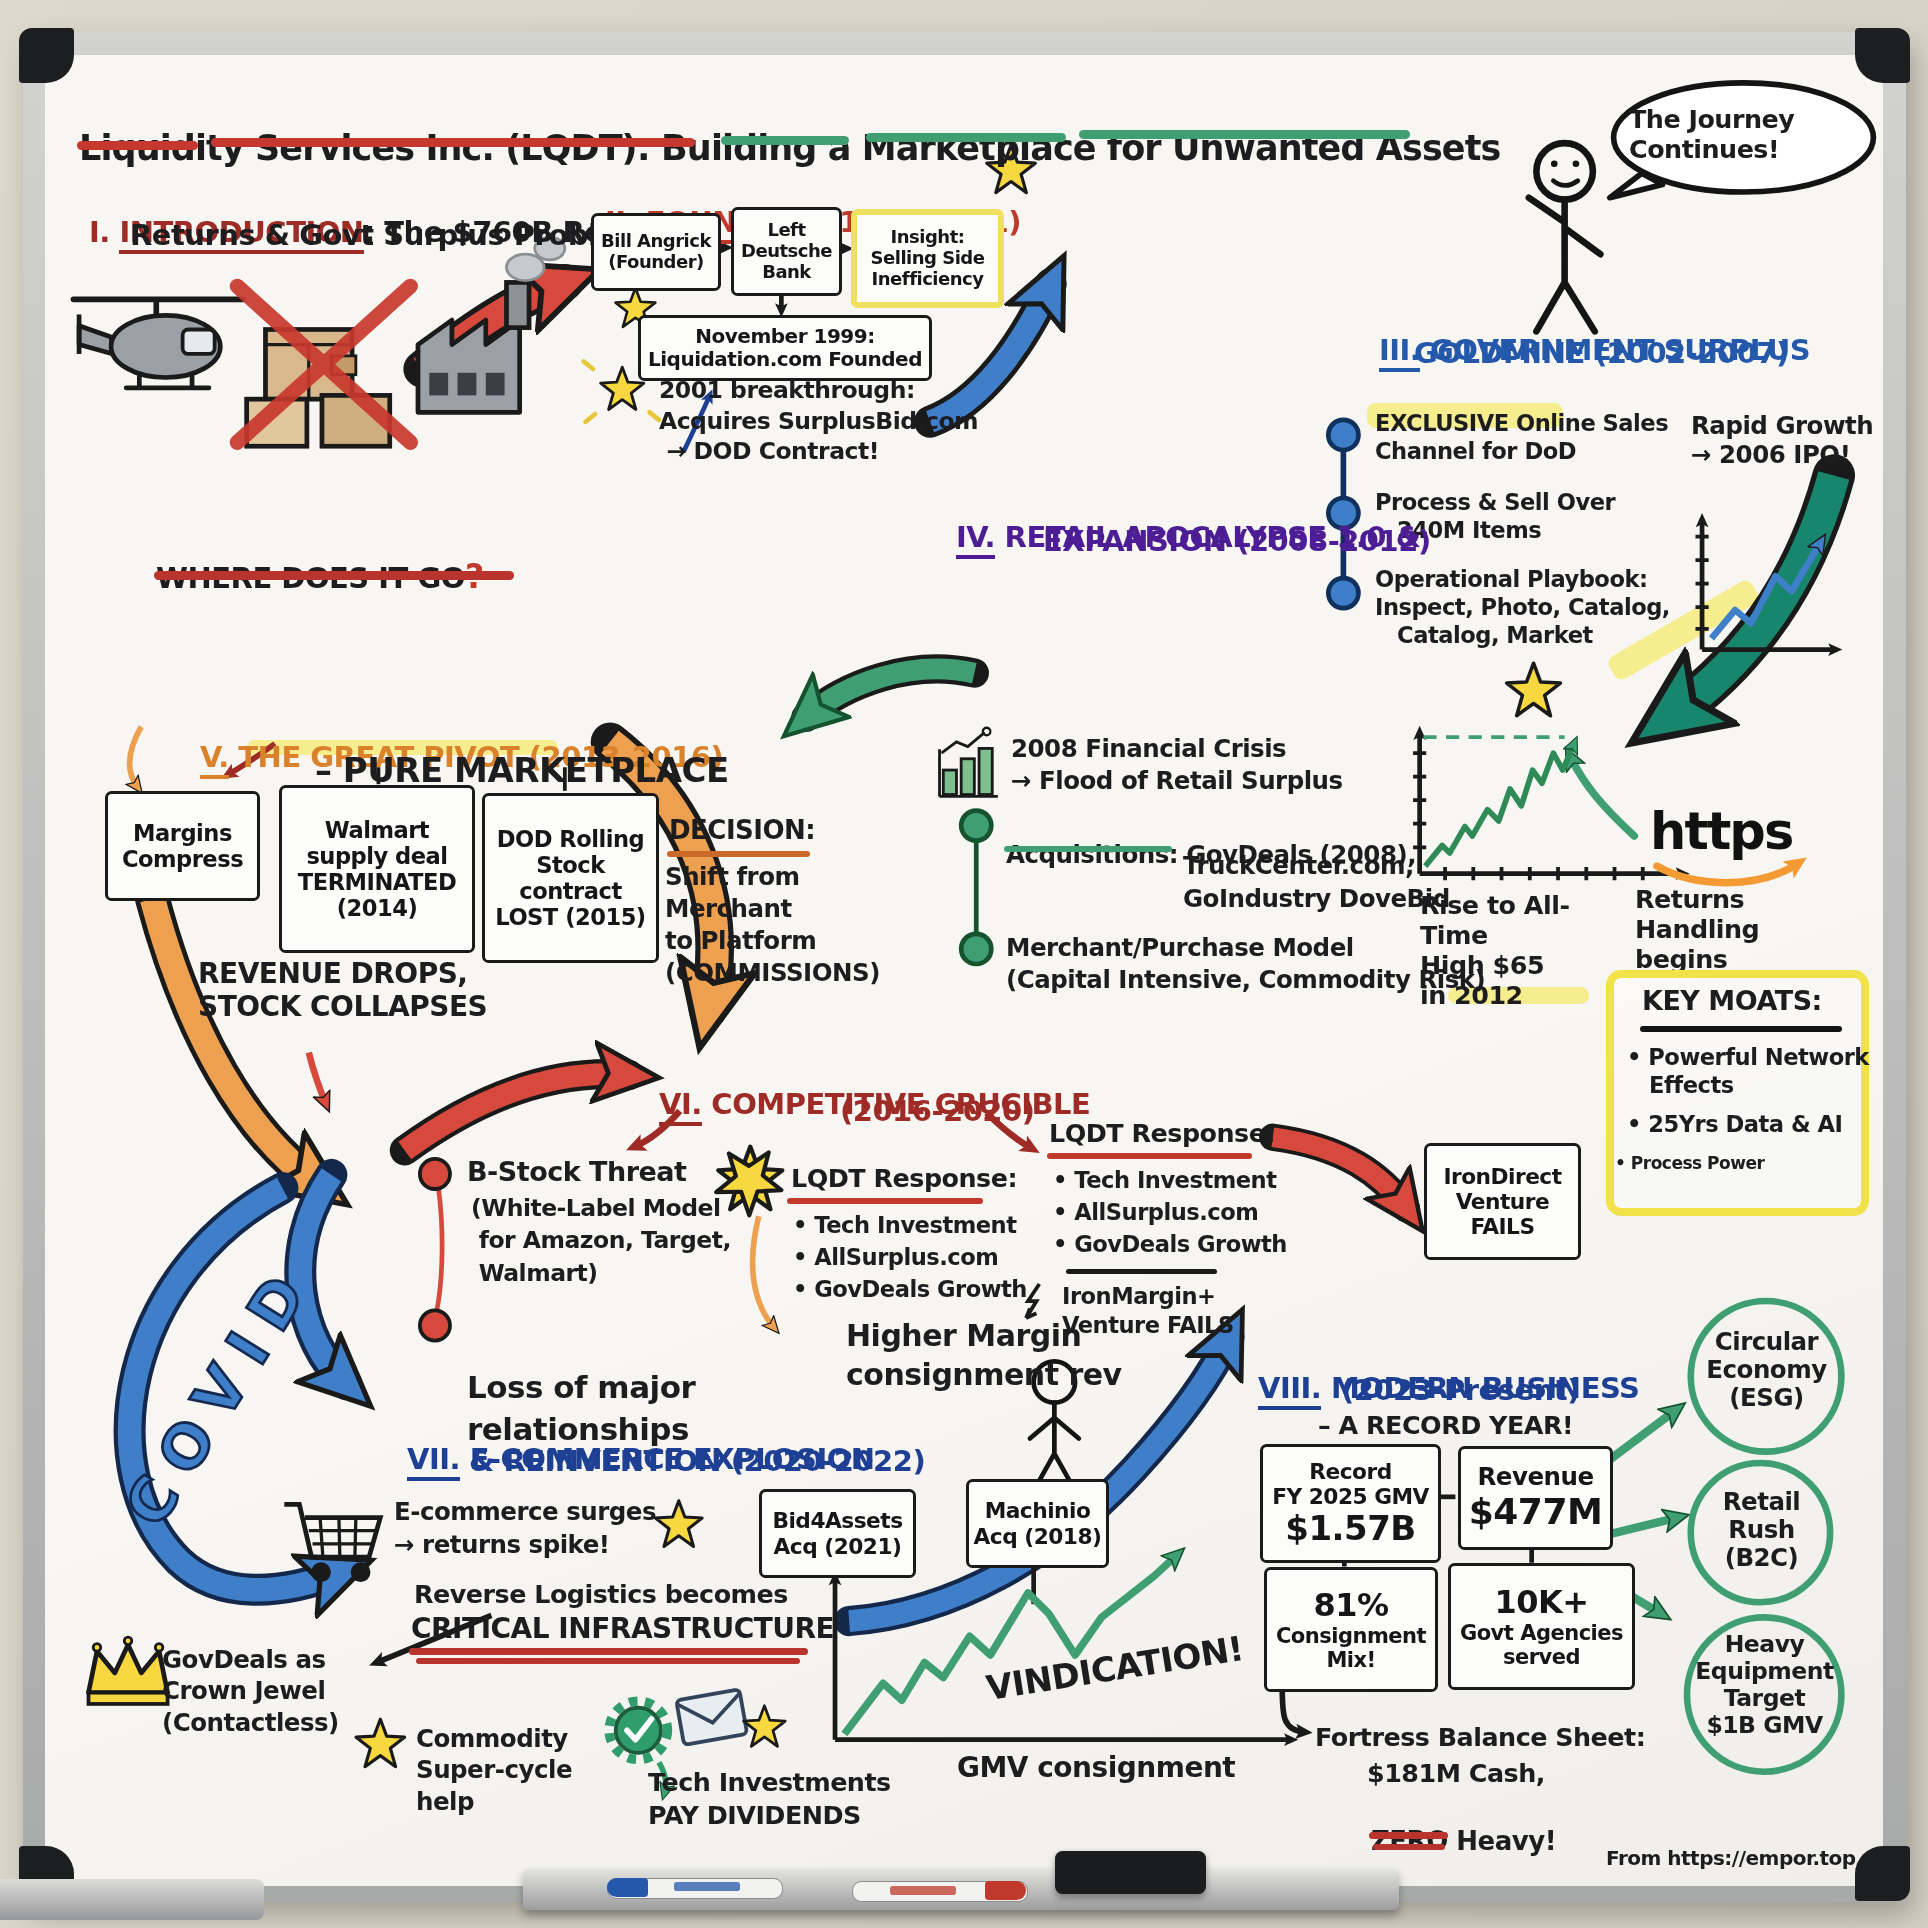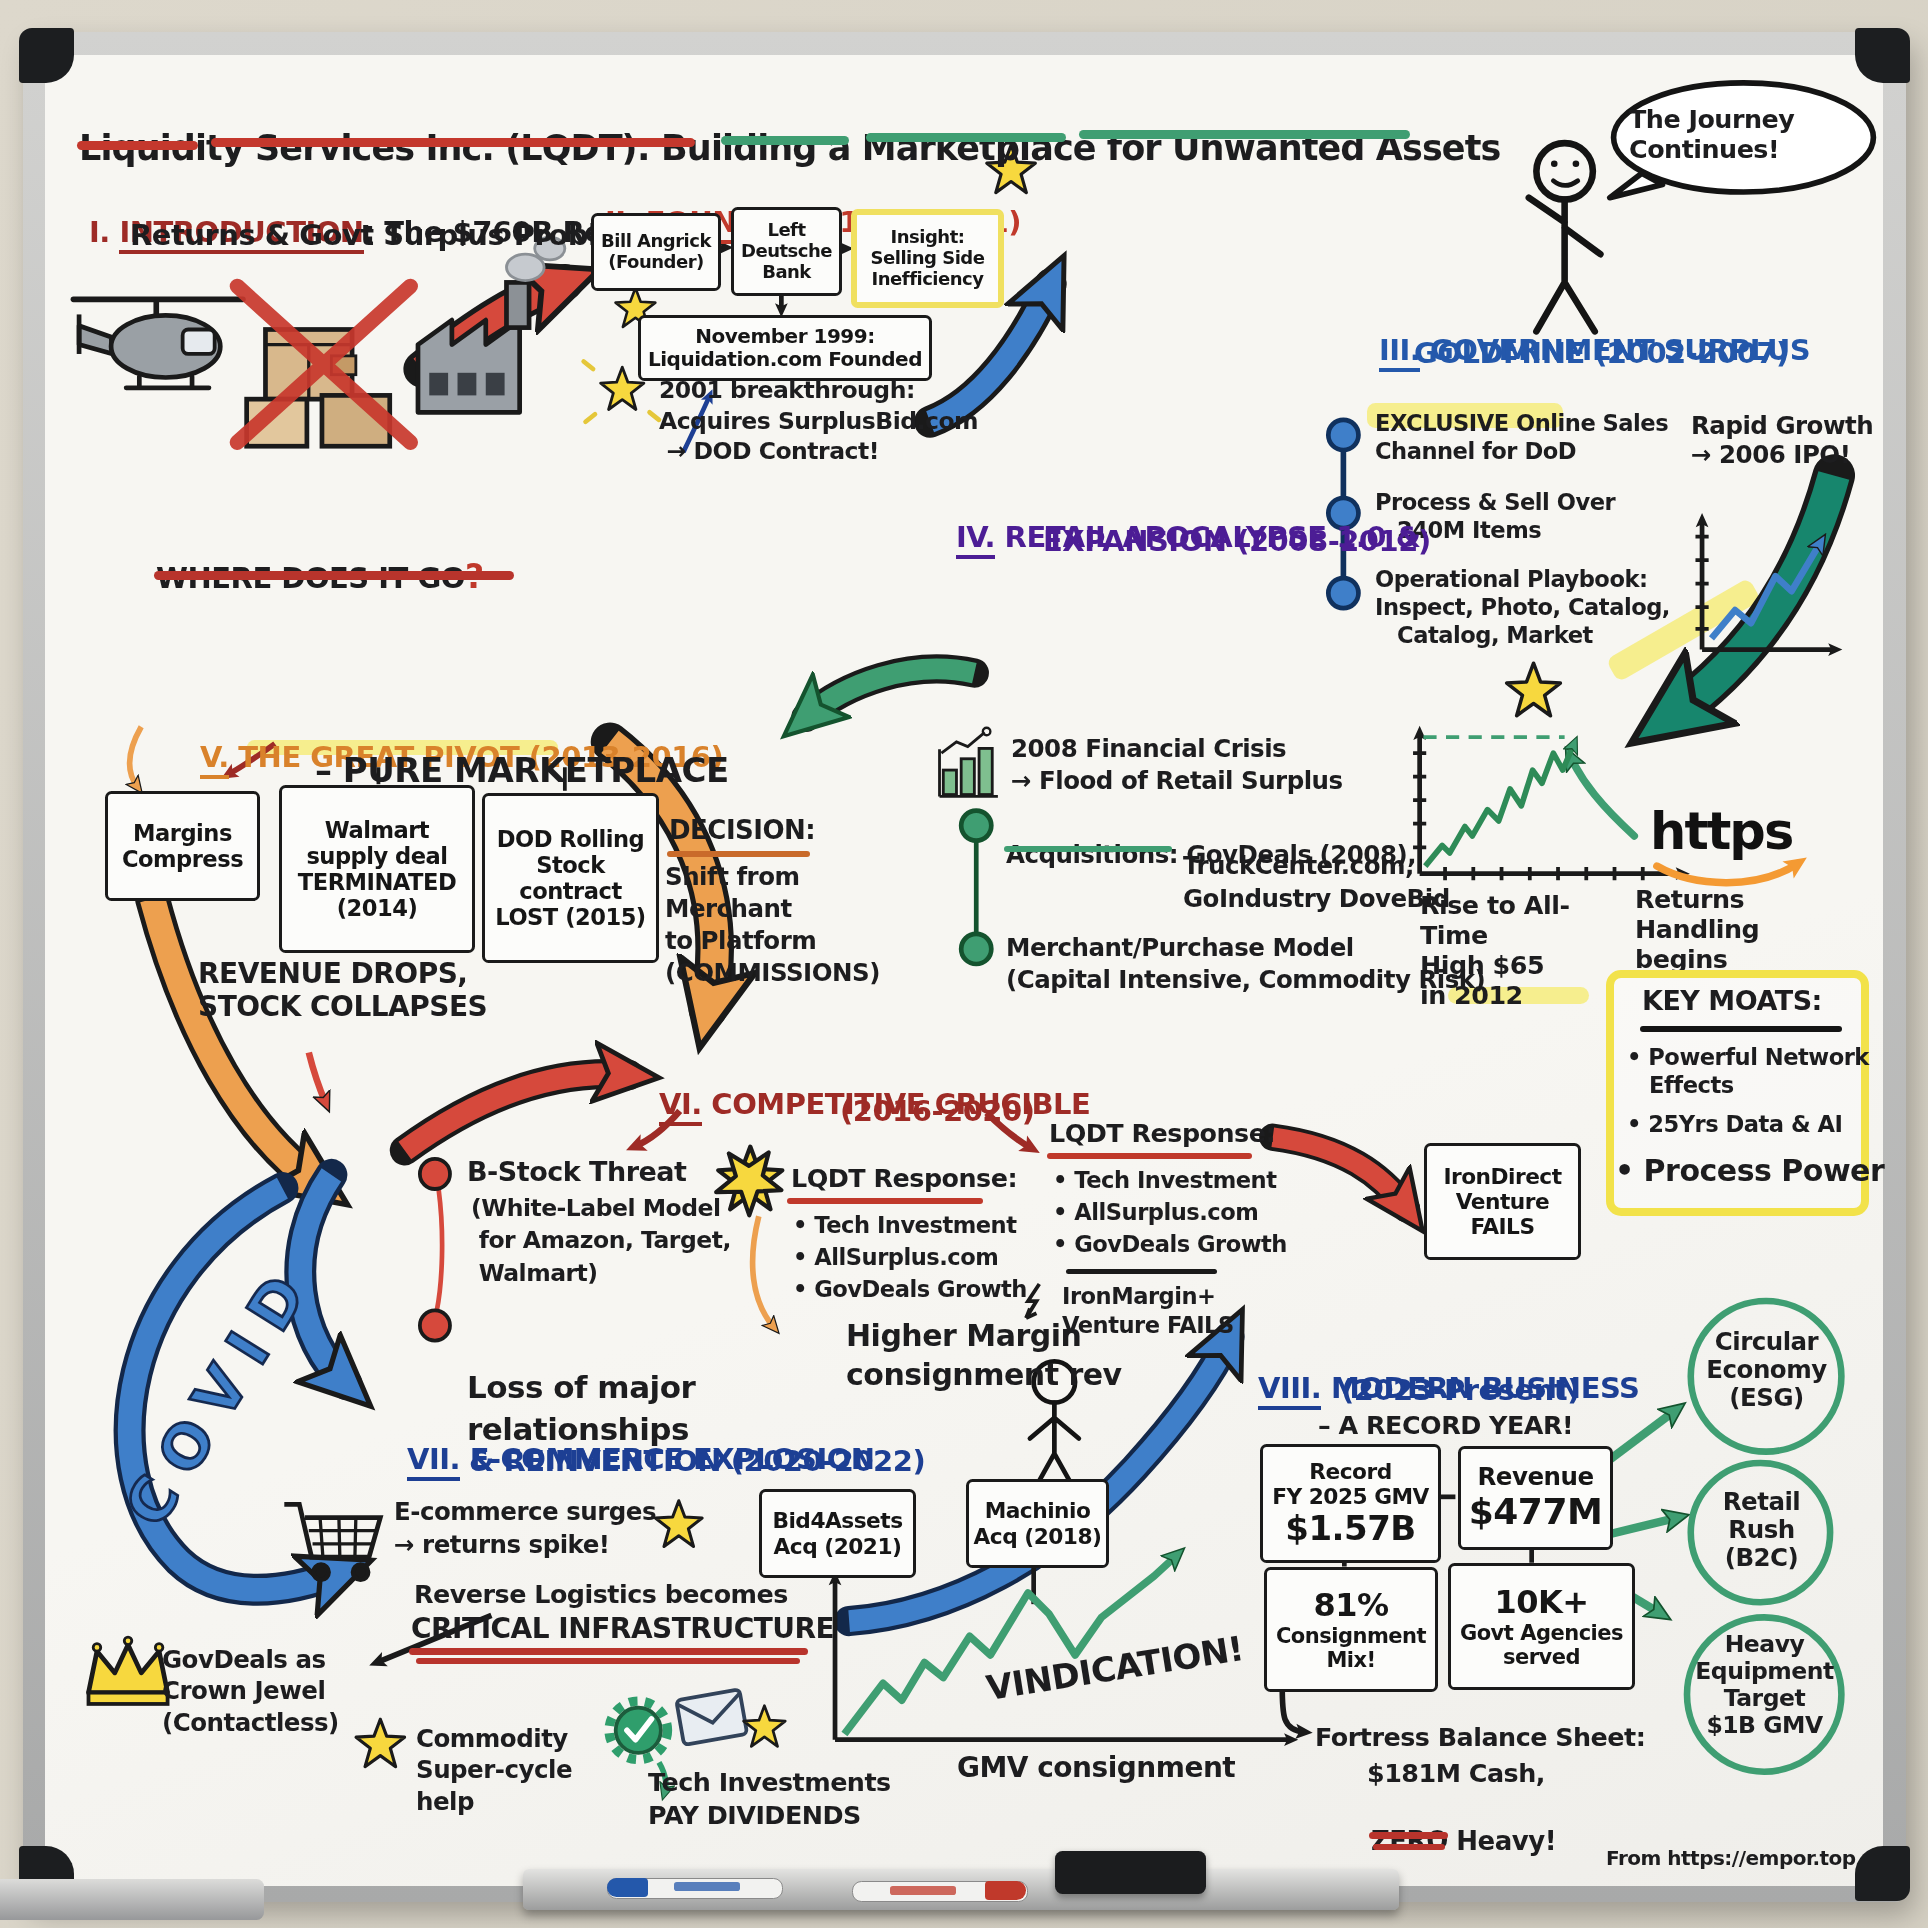--- a/index.html
+++ b/index.html
@@ -405,21 +405,21 @@
 <div class="t" style="left:1650px;top:802px;font-size:51px;letter-spacing:-1.9px;font-weight:bold;color:#111">https</div>
 <div class="t ctr" style="left:1635px;top:885px;width:226px;font-size:25.4px">Returns Handling
 begins</div>
 
 <div class="abs" style="left:1606px;top:970px;width:247px;height:230px;border:8.5px solid #f2e24a;border-radius:15px;background:rgba(255,255,255,.35)"></div>
 <div class="t" style="left:1642px;top:985px;font-size:27px">KEY MOATS:</div>
 <div class="ul" style="left:1640px;top:1026px;width:202px;height:5.6px;background:#141414"></div>
 <div class="t pre" style="left:1627px;top:1043px;font-size:22.6px;line-height:1.25">• Powerful Network
    Effects</div>
 <div class="t pre" style="left:1627px;top:1111px;font-size:22.6px">• 25Yrs Data &amp; AI</div>
-<div class="t pre" style="left:1615px;top:1153px;font-size:30px">• Process Power</div>
+<div class="t pre" style="left:1615px;top:1153px;font-size:17px">• Process Power</div>
 
 <div class="t c-orange" style="left:200px;top:706px;font-size:29px">
   <span class="rn">V.</span><span> THE GREAT PIVOT (2013-2016)</span>
 </div>
 <div class="t" style="left:315px;top:750px;font-size:34px">– PURE MARKETPLACE</div>
 <div class="box" style="left:105px;top:791px;width:149px;height:104px;font-size:22.6px">Margins
 Compress</div>
 <div class="box" style="left:279px;top:785px;width:190px;height:162px;font-size:22.6px">Walmart
 supply deal
 TERMINATED

